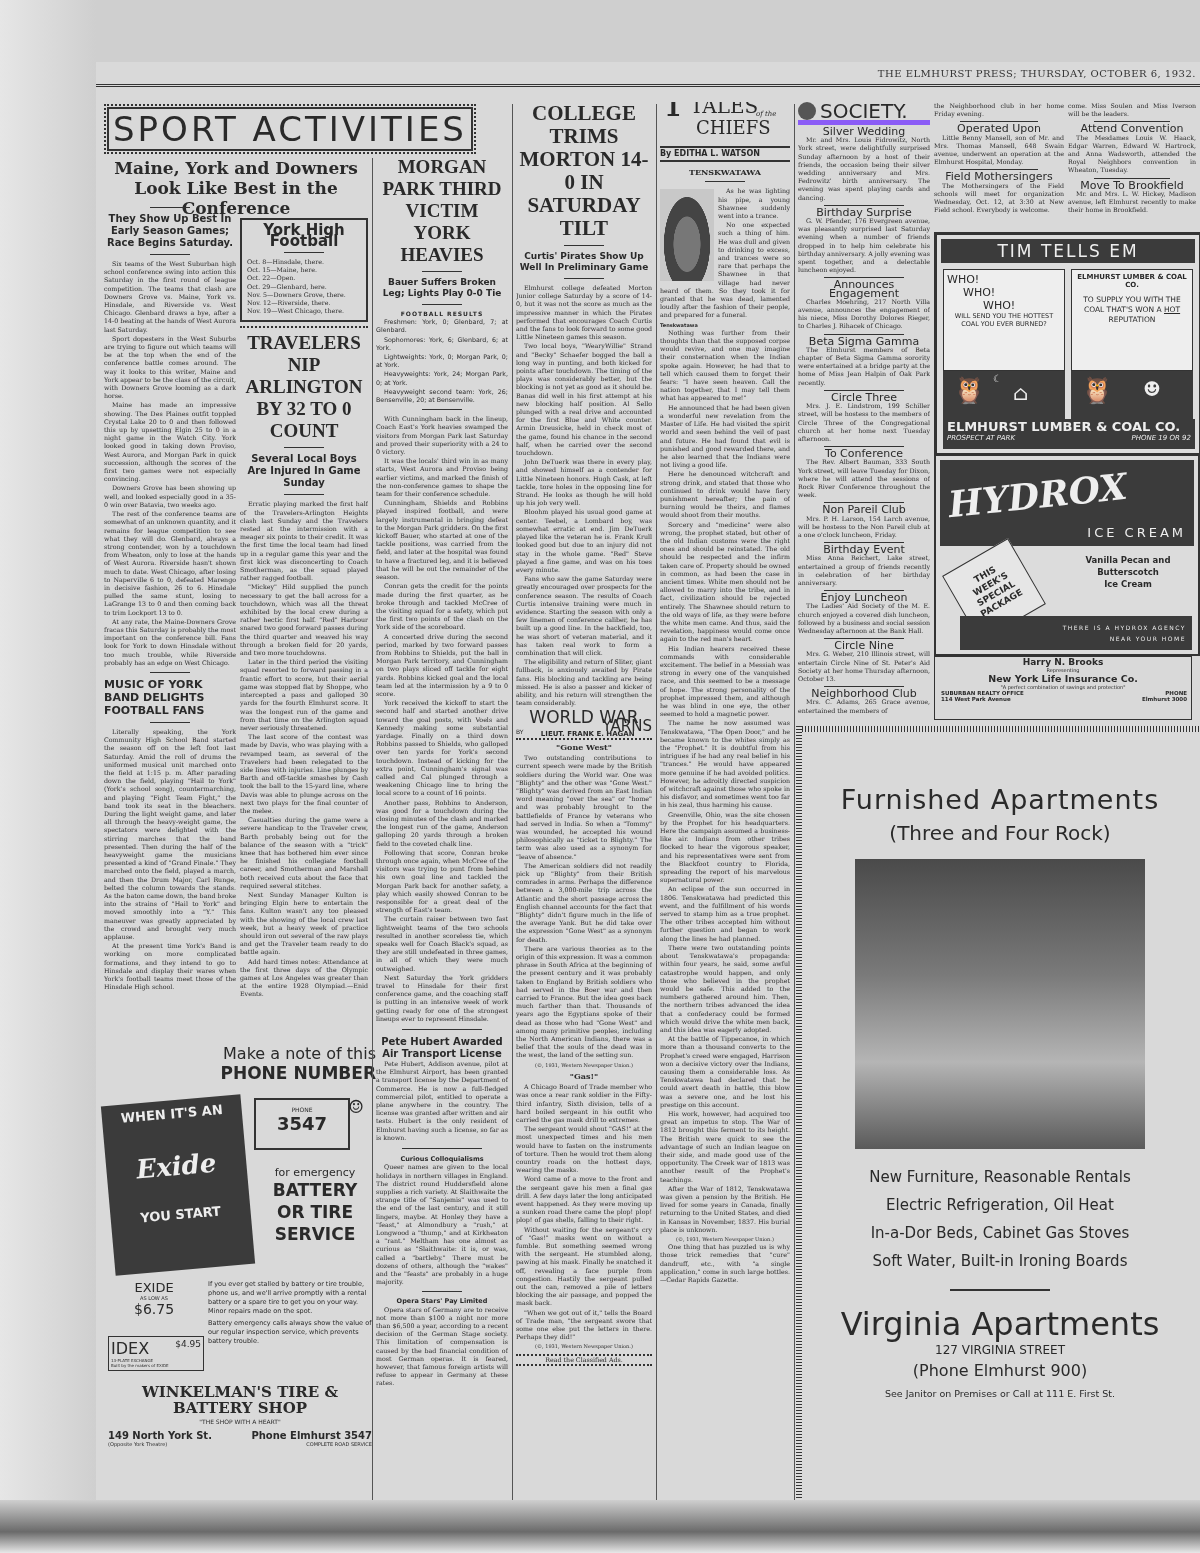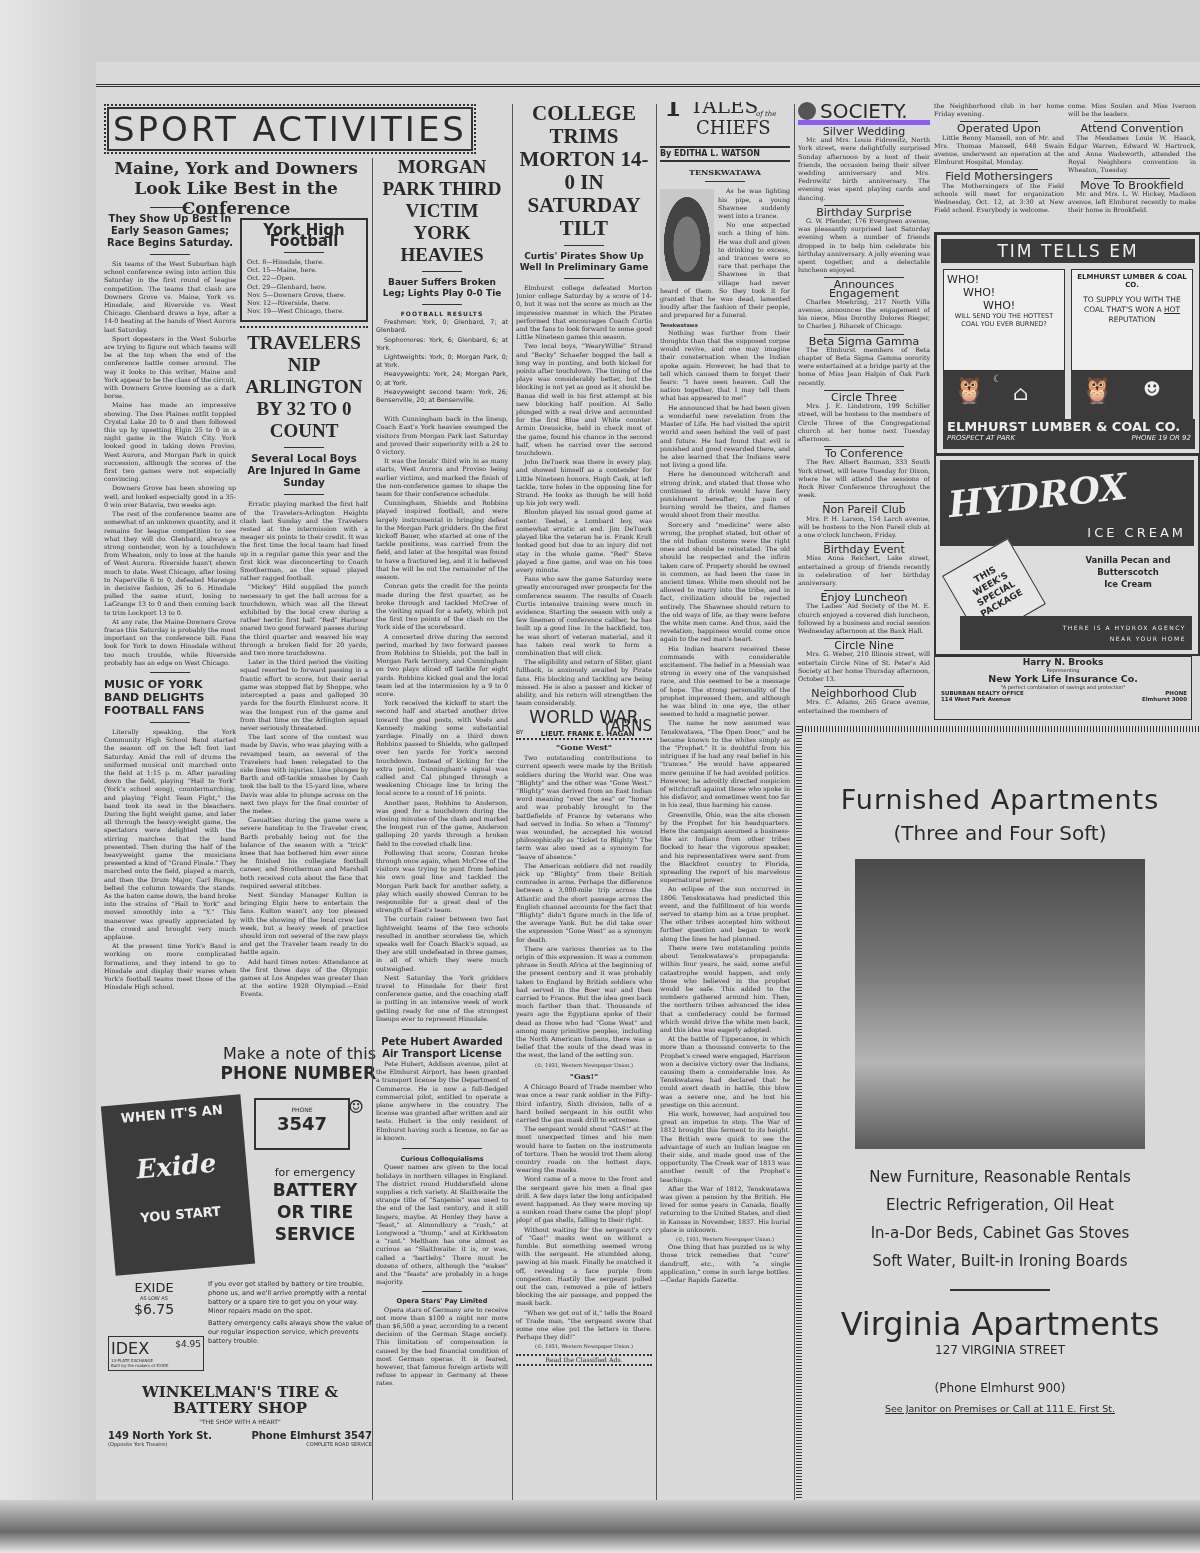--- a/index.html
+++ b/index.html
@@ -23,20 +23,21 @@
   .ad{position:absolute;}
   .dark{background:#3b3b3b;color:#eee;}
   .stripe{background:repeating-linear-gradient(90deg,#333 0 1px,#ddd 1px 3px);}
 </style>
 </head>
 <body>
 
 <div class="left-edge"></div>
 
 <div class="page">
+  <div class="masthead">THE ELMHURST PRESS; THURSDAY, OCTOBER 6, 1932.</div>
   <div class="rule" style="top:22px"></div>
 
   <div class="banner">SPORT ACTIVITIES</div>
 
   <div class="col" style="left:8px;top:96px;width:264px;">
     <div class="hd-serif" style="font-size:17px;line-height:20px;">Maine, York and Downers Look Like Best in the Conference</div>
   </div>
   <div class="col" style="left:8px;top:140px;width:132px;">
     <div class="short"></div>
     <div class="sub">They Show Up Best In Early Season Games; Race Begins Saturday.</div>
@@ -352,29 +353,29 @@
         <div>Elmhurst 3000</div>
       </div>
     </div>
   </div>
 
   <div class="ad stripe" style="left:700px;top:664px;width:404px;height:6px;"></div>
   <div class="ad stripe" style="left:700px;top:664px;width:6px;height:778px;background:repeating-linear-gradient(#333 0 1px,#ddd 1px 3px);"></div>
   <div class="ad stripe" style="left:700px;top:1440px;width:404px;height:6px;"></div>
   <div class="ad" style="left:708px;top:676px;width:392px;height:762px;text-align:center;font-family:'DejaVu Sans',sans-serif;">
     <div style="font-size:27px;margin-top:46px;letter-spacing:1px;">Furnished Apartments</div>
-    <div style="font-size:20px;margin-top:6px;">(Three and Four Soft)</div>
+    <div style="font-size:20px;margin-top:6px;">(Three and Four Rock)</div>
     <div style="margin:14px auto 0;width:290px;height:290px;background:linear-gradient(#4a4a4a,#7a7a7a 40%,#b5b5b5 70%,#5a5a5a);"></div>
     <div style="font-size:15px;line-height:28px;margin-top:14px;">
       <div>New Furniture, Reasonable Rentals</div>
       <div>Electric Refrigeration, Oil Heat</div>
       <div>In-a-Dor Beds, Cabinet Gas Stoves</div>
       <div>Soft Water, Built-in Ironing Boards</div>
     </div>
     <div style="width:100px;border-top:2px solid #333;margin:14px auto;"></div>
     <div style="font-size:32px;">Virginia Apartments</div>
     <div style="font-size:12px;">127 VIRGINIA STREET</div>
-    <div style="font-size:12px;margin-top:24px;">(Phone Elmhurst 900)</div>
-    <div style="font-size:9.5px;margin-top:8px;text-decoration:underline;">See Janitor on Premises or Call at 111 E. First St.</div>
+    <div style="font-size:16px;margin-top:4px;">(Phone Elmhurst 900)</div>
+    <div style="font-size:9.5px;margin-top:8px;">See Janitor on Premises or Call at 111 E. First St.</div>
   </div>
 </div>
 
 <div class="bottom-shadow"></div>
 
 </body></html>

